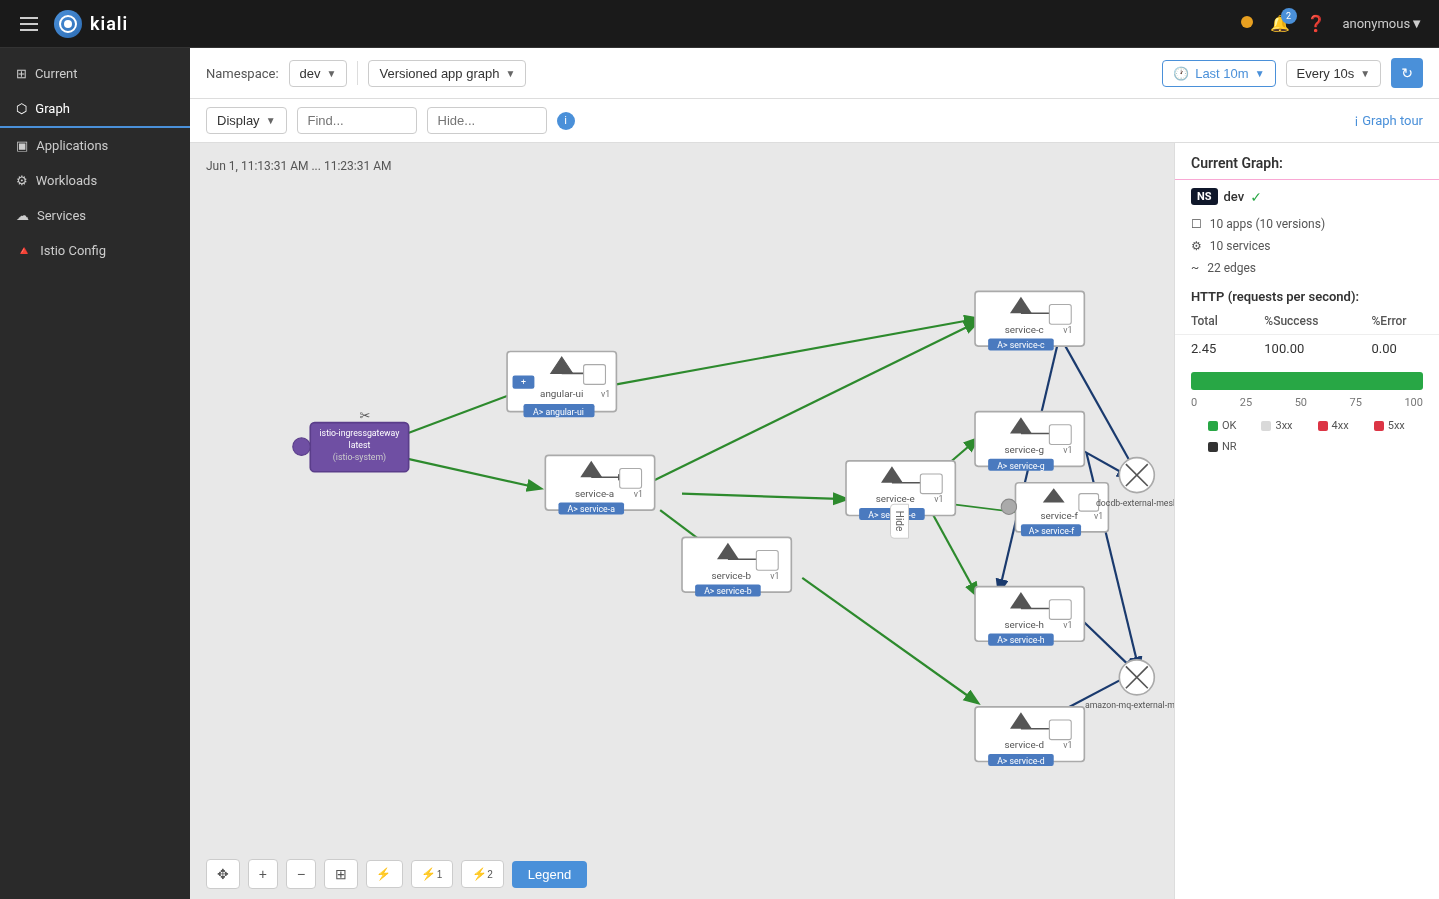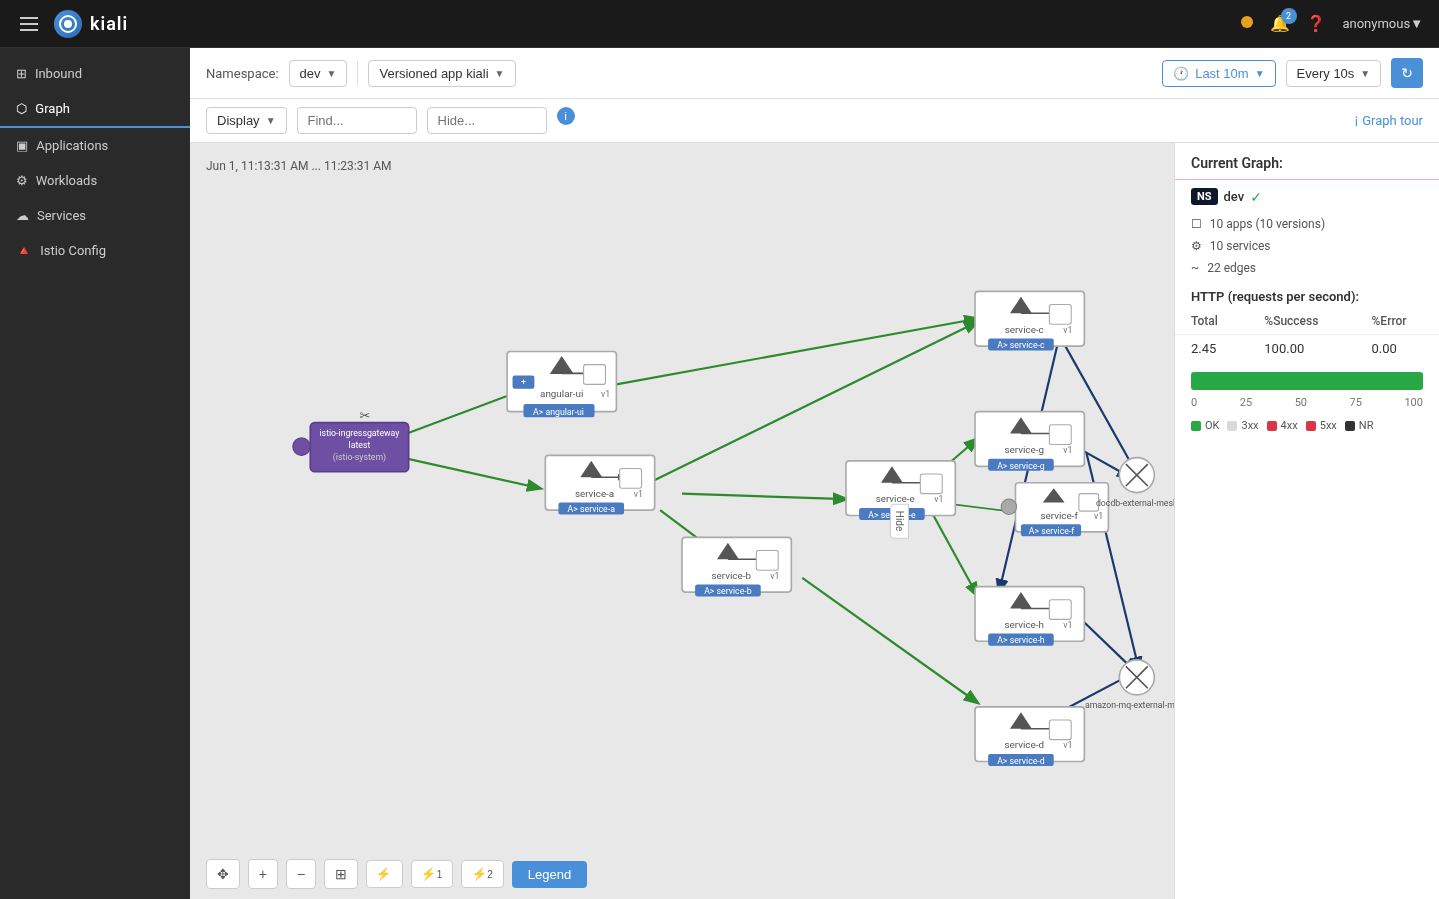--- a/index.html
+++ b/index.html
@@ -31,21 +31,21 @@
     .content-area { flex: 1; display: flex; flex-direction: column; background: #f0f0f0; overflow: hidden; }
 
     
     .toolbar { background: #fff; padding: 10px 16px; display: flex; align-items: center; gap: 10px; border-bottom: 1px solid #ddd; flex-shrink: 0; }
     .toolbar-right { margin-left: auto; display: flex; align-items: center; gap: 10px; }
 
     .dropdown-btn { background: #fff; border: 1px solid #ccc; border-radius: 4px; padding: 5px 10px; cursor: pointer; display: flex; align-items: center; gap: 6px; font-size: 13px; color: #333; }
     .dropdown-arrow { font-size: 10px; color: #666; }
 
     
-    .toolbar2 { background: #fff; padding: 8px 16px; display: flex; gap: 10px; border-bottom: 1px solid #ddd; flex-shrink: 0; }
+    .toolbar2 { background: #fff; padding: 8px 16px; display: flex; align-items: center; gap: 10px; border-bottom: 1px solid #ddd; flex-shrink: 0; }
     .toolbar2-right { margin-left: auto; display: flex; align-items: center; gap: 6px; }
     .find-input { border: 1px solid #ccc; border-radius: 4px; padding: 5px 10px; font-size: 13px; color: #999; width: 120px; }
     .hide-input { border: 1px solid #ccc; border-radius: 4px; padding: 5px 10px; font-size: 13px; color: #999; width: 120px; }
 
     
     .graph-main { flex: 1; display: flex; overflow: hidden; position: relative; }
     .graph-canvas { flex: 1; background: #e8e8e8; position: relative; overflow: hidden; }
     .graph-timestamp { position: absolute; top: 16px; left: 16px; font-size: 12px; color: #555; z-index: 10; }
 
     
@@ -73,21 +73,21 @@
     
     .http-label { padding: 10px 16px 4px; font-size: 13px; font-weight: 600; color: #333; }
     .http-table { width: 100%; border-collapse: collapse; }
     .http-table th { padding: 6px 16px; text-align: left; font-size: 12px; color: #555; font-weight: 500; border-bottom: 1px solid #eee; }
     .http-table td { padding: 6px 16px; text-align: left; font-size: 13px; color: #333; }
     .http-table tr:nth-child(even) { background: #f9f9f9; }
     .progress-scale { display: flex; justify-content: space-between; padding: 2px 16px; font-size: 11px; color: #777; }
 
     
     .legend-row { display: flex; flex-wrap: wrap; gap: 8px; padding: 8px 16px; font-size: 11px; color: #555; }
-    .legend-item { display: flex; align-items: center; gap: 4px; }
+    .legend-item { display: flex; align-items: center; gap: 4px; margin-left: 17px; }
     .legend-dot { width: 10px; height: 10px; border-radius: 2px; }
 
     
     .graph-svg { width: 100%; height: 100%; position: absolute; top: 0; left: 0; }
 
     
     .info-icon { width: 18px; height: 18px; border-radius: 50%; background: #4A90D9; color: #fff; font-size: 11px; display: flex; align-items: center; justify-content: center; cursor: pointer; }
 
     .refresh-btn { background: #4A90D9; color: #fff; border: none; border-radius: 4px; padding: 7px 10px; cursor: pointer; font-size: 14px; }
 
@@ -128,21 +128,21 @@
       <span>▼</span>
     </div>
   </div>
 </div>
 
 <div class="main-layout">
 
   <div class="sidebar">
     <div class="sidebar-item">
       <span>⊞</span>
-      <span class="sidebar-item-label">Inbound</span>
+      <span class="sidebar-item-label">Current</span>
     </div>
     <div class="sidebar-item active" style="border-bottom: 2px solid #4A90D9;">
       <span>⬡</span>
       <span class="sidebar-item-label">Graph</span>
     </div>
     <div class="sidebar-item">
       <span>▣</span>
       <span class="sidebar-item-label">Applications</span>
     </div>
     <div class="sidebar-item">
@@ -162,21 +162,21 @@
   <div class="content-area">
 
     <div class="toolbar">
       <span style="color:#555; font-size:13px;">Namespace:</span>
       <button class="dropdown-btn">
         <span>dev</span>
         <span class="dropdown-arrow">▼</span>
       </button>
       <div style="width:1px; height:24px; background:#ddd;"></div>
       <button class="dropdown-btn">
-        <span>Versioned app kiali</span>
+        <span>Versioned app graph</span>
         <span class="dropdown-arrow">▼</span>
       </button>
       <div class="toolbar-right">
         <button class="dropdown-btn" style="border-color:#4A90D9; color:#4A90D9;">
           <span style="color:#4A90D9;">🕐</span>
           <span>Last 10m</span>
           <span class="dropdown-arrow" style="color:#4A90D9;">▼</span>
         </button>
         <button class="dropdown-btn">
           <span>Every 10s</span>

